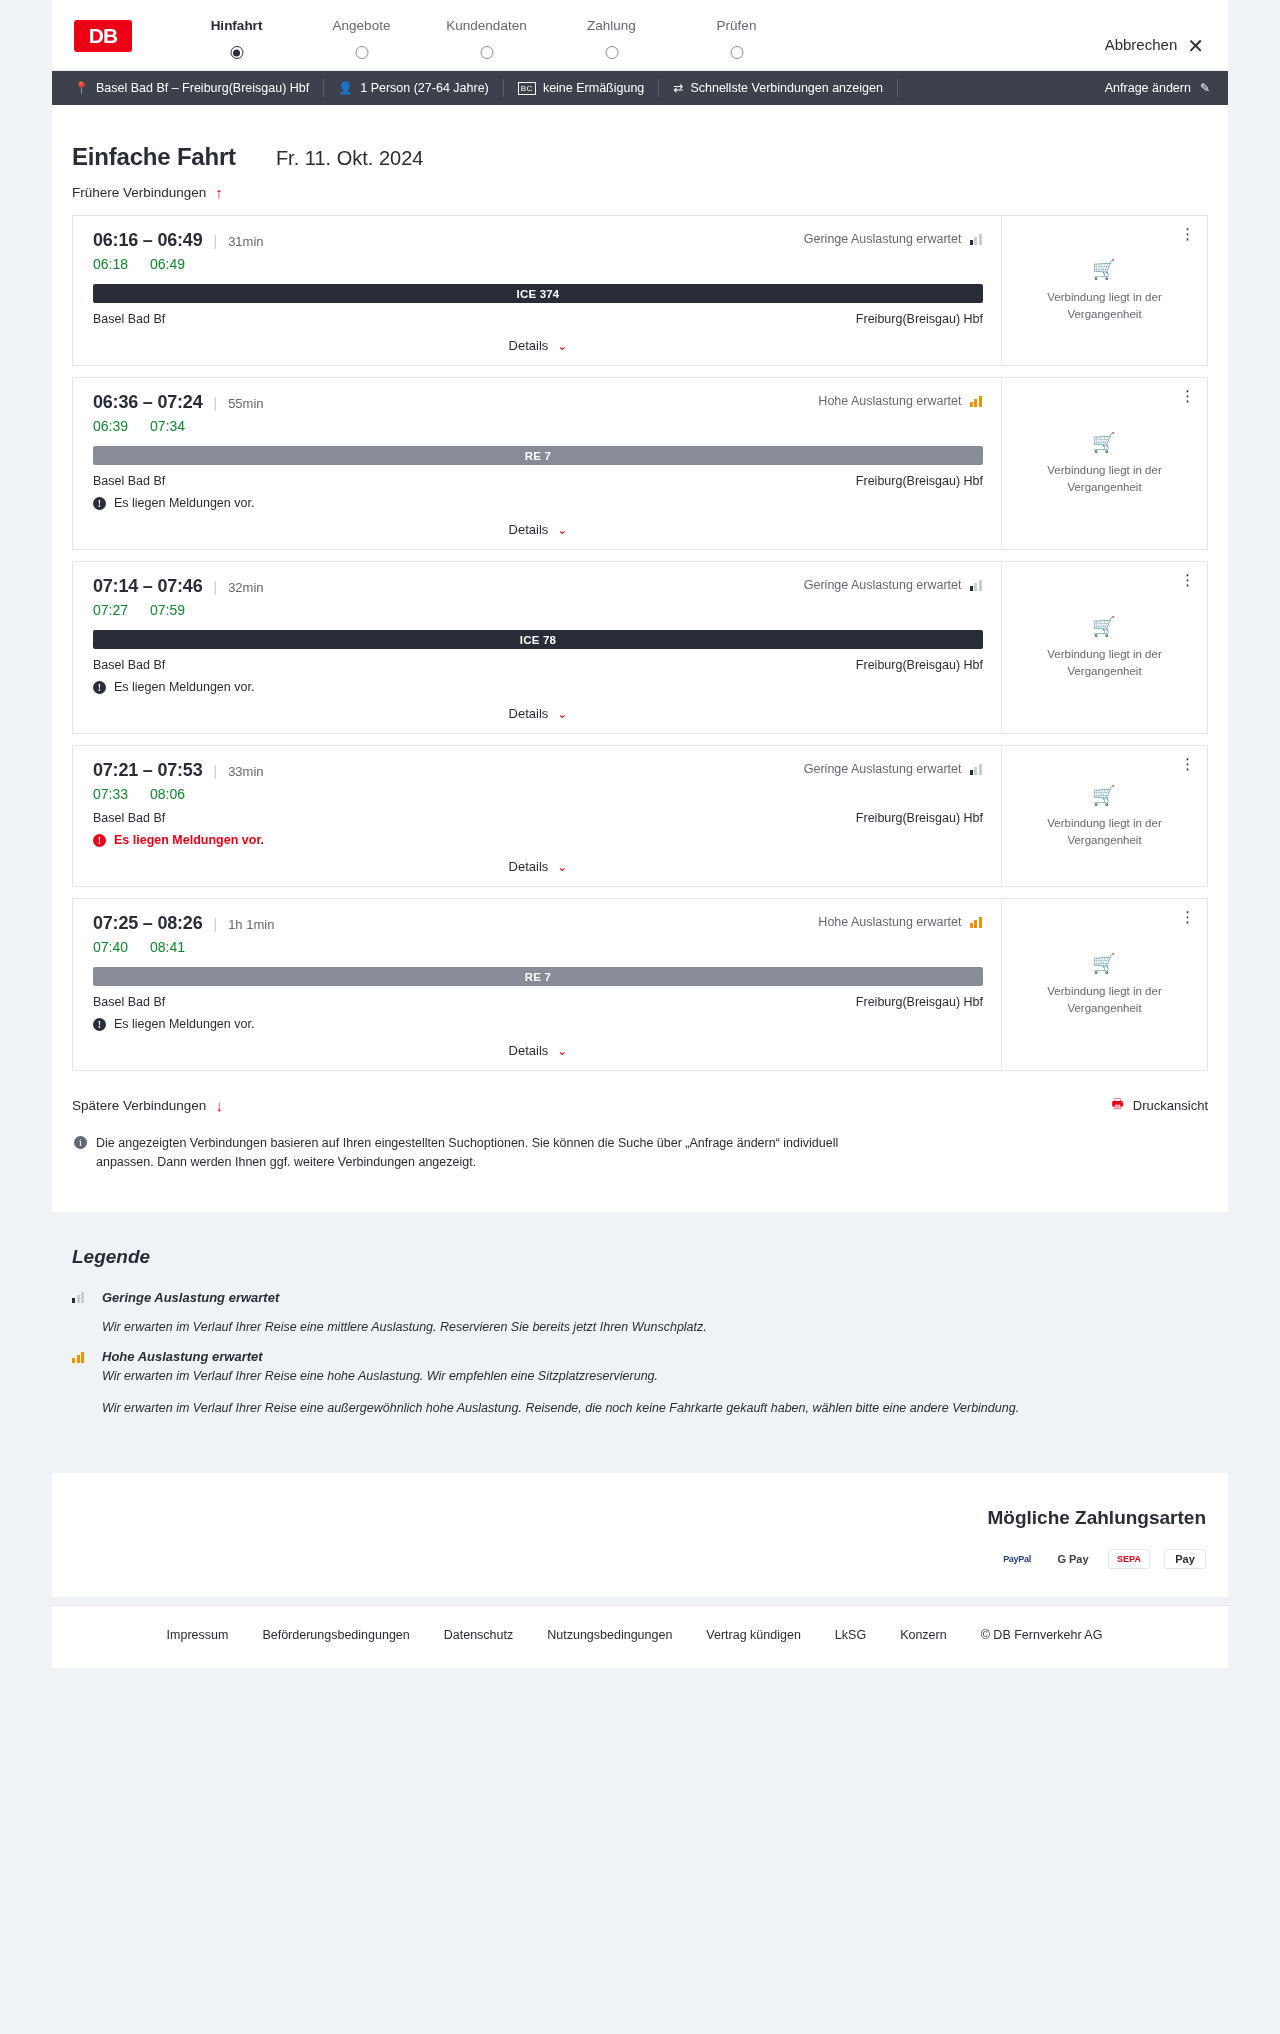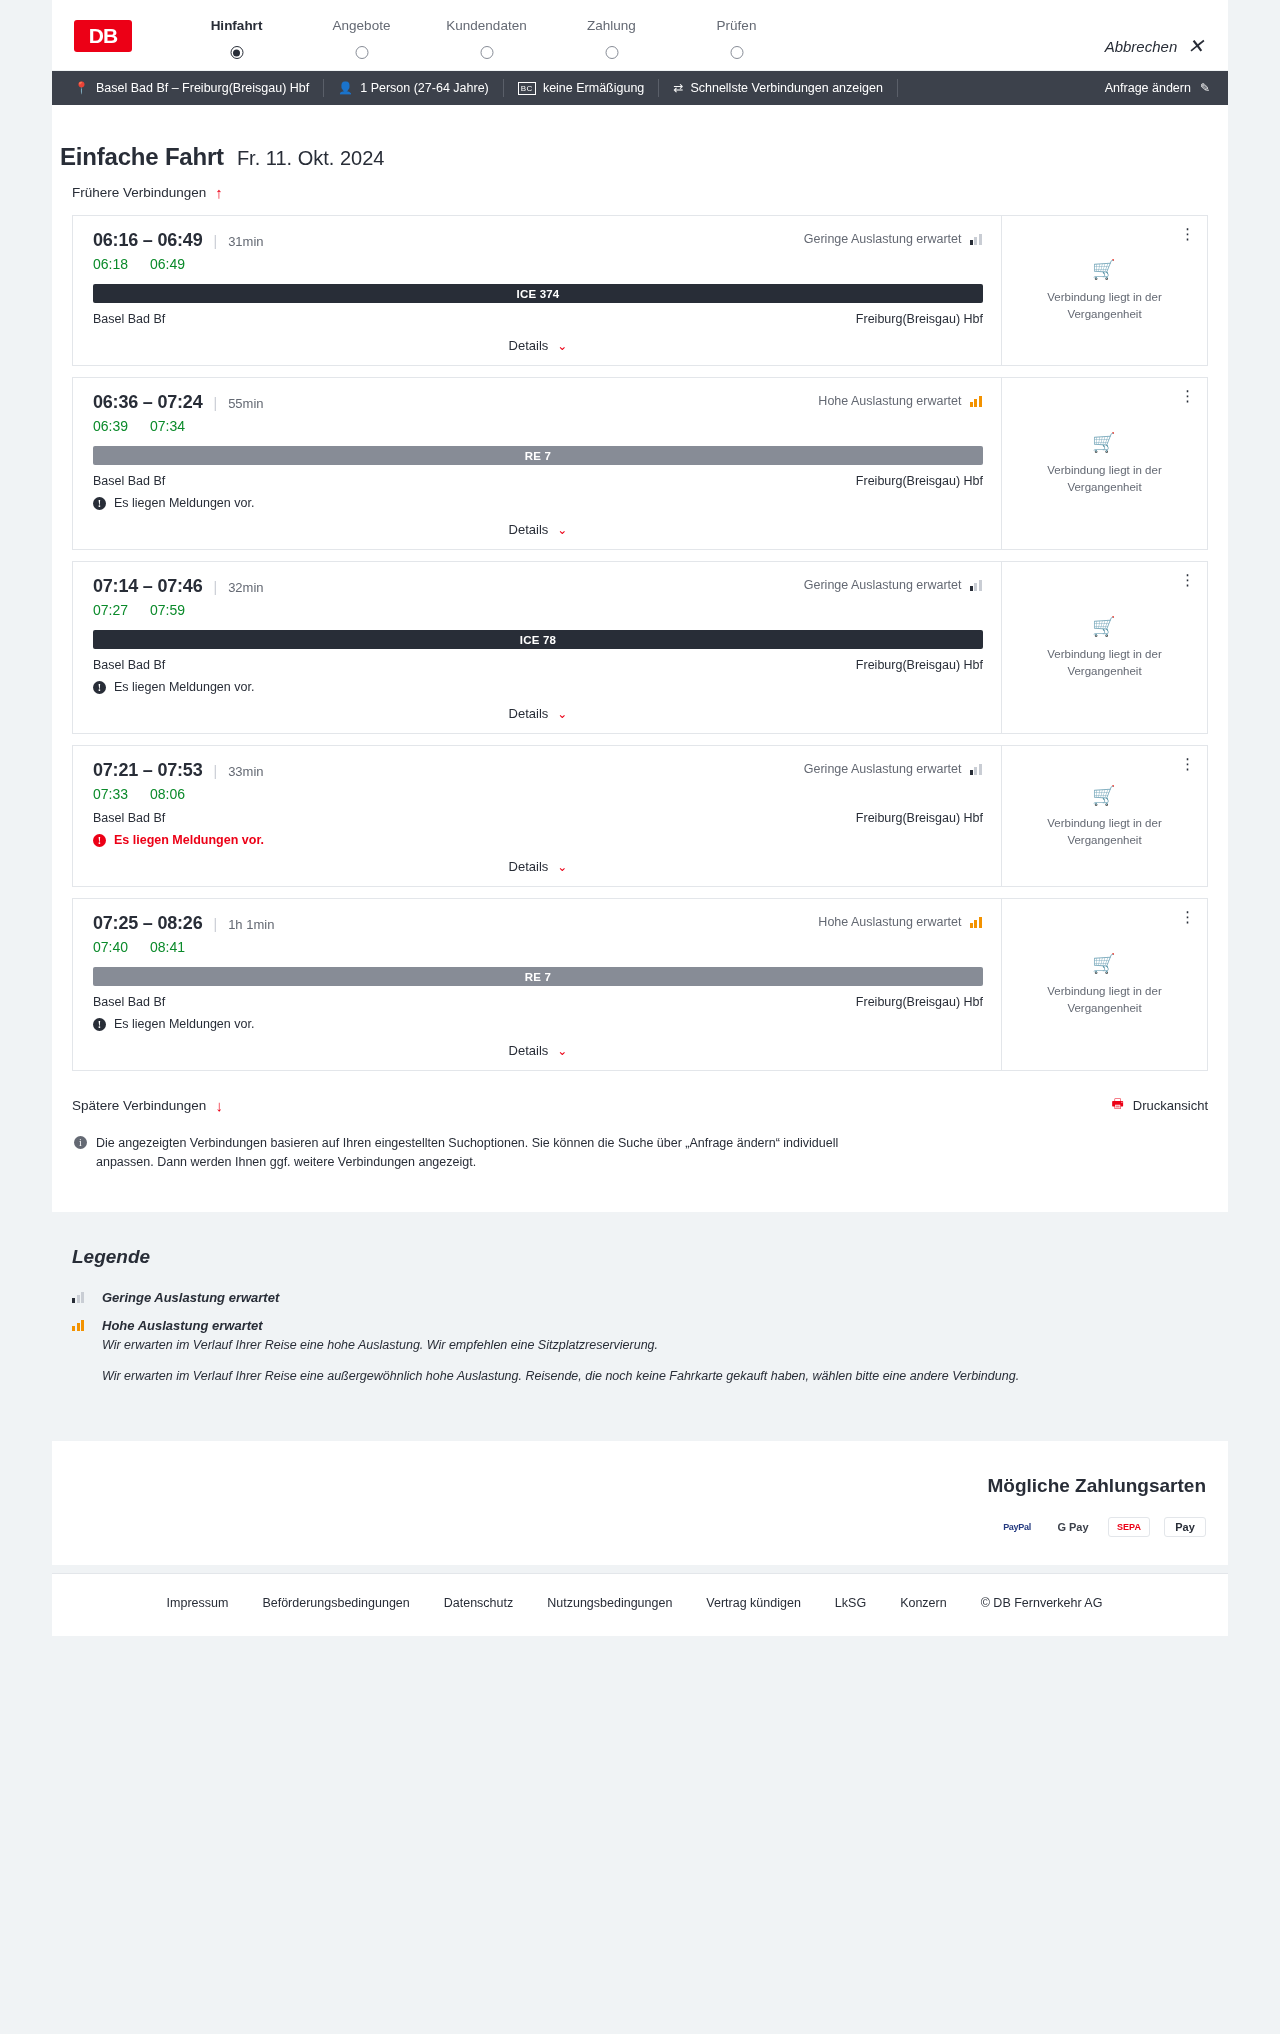--- a/index.html
+++ b/index.html
@@ -79,25 +79,24 @@
     position: absolute;
     left: 50%; top: 50%;
     transform: translate(-50%,-50%);
     width: 7px; height: 7px;
     border-radius: 50%;
     background: #282d37;
   }
   .abbrechen {
     position: absolute;
     right: 24px; top: 36px;
-    display: flex; align-items: center;
+    display: flex; align-items: flex-start;
     font-size: 15px;
     color: #282d37;
     cursor: pointer;
-    font-style: italic;
   }
   .abbrechen .x {
     margin-left: 10px;
     font-size: 20px;
     line-height: 1;
     color: #282d37;
   }
 
   
   .searchbar {
@@ -137,23 +136,24 @@
   }
   .anfrage-aendern .pen { margin-left: 9px; font-size: 12px; }
 
   
   .content {
     background: #fff;
     margin: 0 52px;
     padding: 0 0 40px 0;
   }
   .title-row {
-    padding: 38px 0 0 8px;
+    padding: 38px 0 0 20px;
     display: flex;
     align-items: baseline;
+    gap: 27px;
   }
   .title-main {
     font-size: 24px;
     font-weight: bold;
     letter-spacing: -.2px;
   }
   .title-date {
     font-size: 20px;
     margin-left: 13px;
     color: #282d37;
@@ -699,20 +699,21 @@
           <div class="legend-head">
             <span class="bars">
               <i class="b1 dark"></i>
               <i class="b2"></i>
               <i class="b3"></i>
             </span>
             <span>Geringe Auslastung erwartet</span>
           </div>
         </div>
         <div class="legend-item">
+          <div class="legend-desc">Wir erwarten im Verlauf Ihrer Reise eine mittlere Auslastung. Reservieren Sie bereits jetzt Ihren Wunschplatz.</div>
         </div>
         <div class="legend-item">
           <div class="legend-head">
             <span class="bars">
               <i class="b1 orange"></i>
               <i class="b2 orange"></i>
               <i class="b3 orange"></i>
             </span>
             <span>Hohe Auslastung erwartet</span>
           </div>

